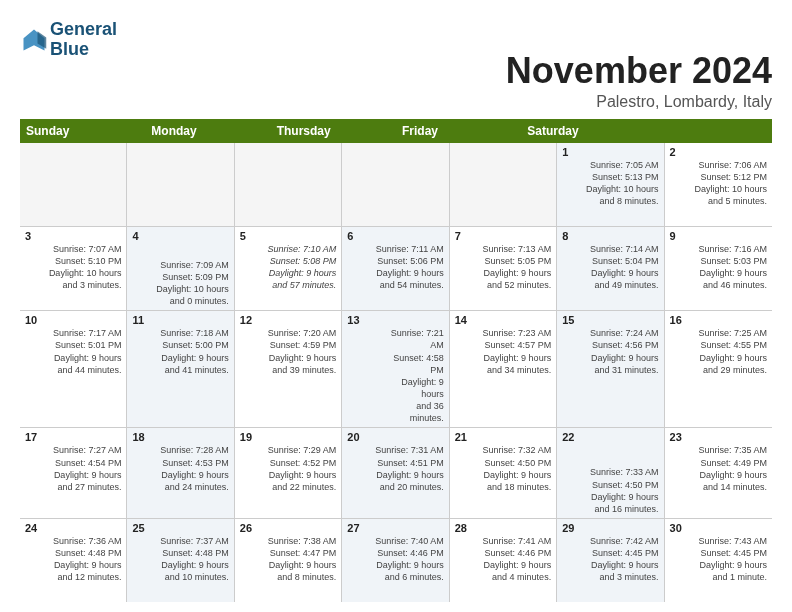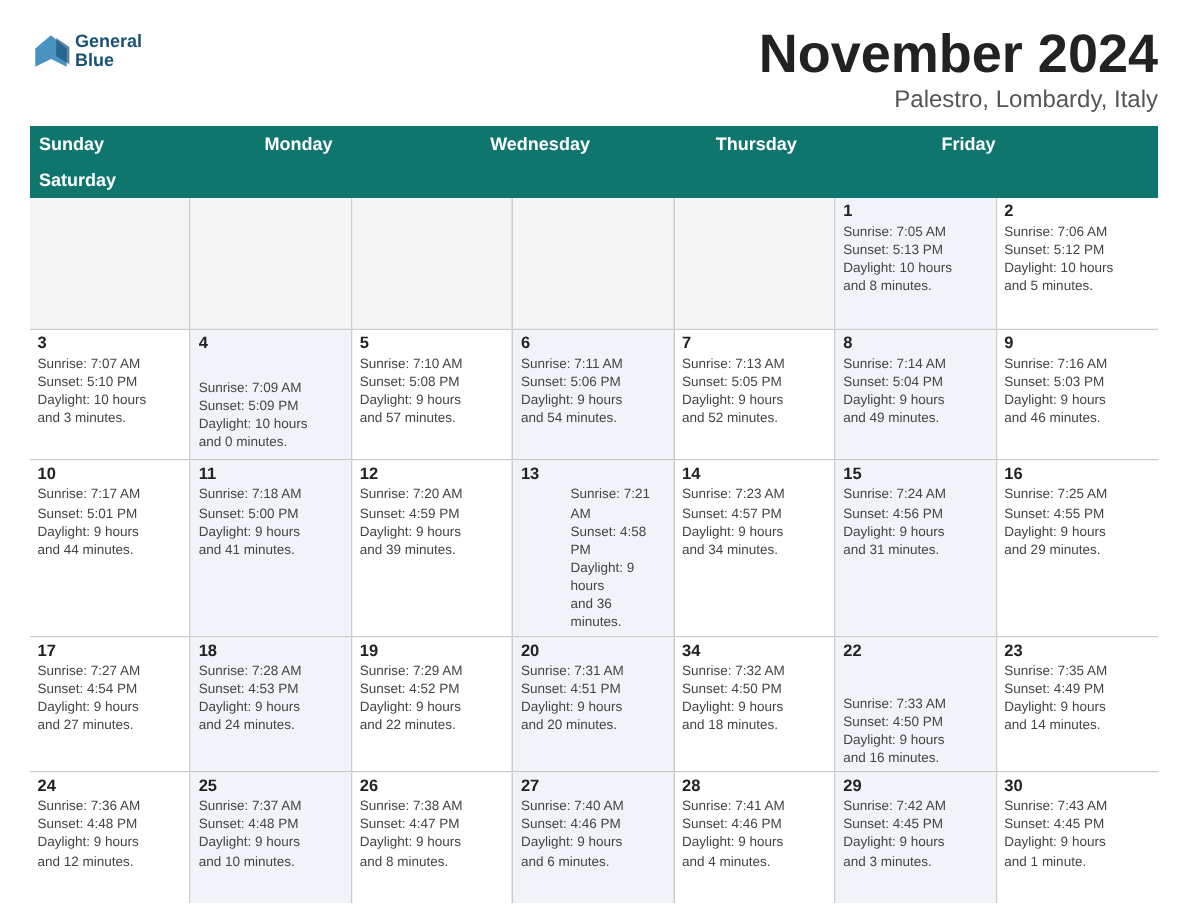--- a/index.html
+++ b/index.html
@@ -22,55 +22,56 @@
       justify-content: space-between;
       align-items: flex-start;
       margin-bottom: 8px;
     }
     .logo {
       display: flex;
       align-items: center;
       margin-top: 4px;
     }
     .logo-text {
-      font-size: 12px;
+      font-size: 18px;
       font-weight: bold;
       line-height: 1.1;
     }
     .logo-text span {
       color: #1a5276;
     }
     .logo-icon {
       width: 28px;
       height: 28px;
       margin-right: 2px;
     }
     .title-block {
       text-align: right;
+      margin-top: 35px;
     }
     .month-title {
       font-size: 36px;
       font-weight: bold;
       color: #222;
       line-height: 1.1;
     }
     .location {
       font-size: 16px;
       color: #555;
       margin-top: 2px;
     }
     .calendar {
       flex: 1;
       display: flex;
       flex-direction: column;
     }
     .cal-header {
       display: grid;
-      grid-template-columns: repeat(5, 1fr);
-      background: #0f766e;
+      grid-template-columns: repeat(6, 1fr);
+      background: #4d7c0f;
     }
     .cal-header-cell {
       color: #fff;
       font-size: 12px;
       font-weight: bold;
       padding: 5px 6px;
       text-align: left;
     }
     .cal-body {
       display: flex;
@@ -106,20 +107,21 @@
     .day-num {
       font-size: 11px;
       font-weight: bold;
       color: #222;
       margin-bottom: 1px;
     }
     .day-info {
       color: #444;
       font-size: 9px;
       line-height: 1.35;
+      text-align: right;
     }
   </style>
 </head>
 <body>
 
 <div class="page">
   <div class="header">
     <div class="logo">
       <svg class="logo-icon" viewBox="0 0 32 32">
         <rect x="0" y="0" width="32" height="32" fill="white"></rect>
@@ -134,21 +136,20 @@
     <div class="title-block">
       <div class="month-title">November 2024</div>
       <div class="location">Palestro, Lombardy, Italy</div>
     </div>
   </div>
 
   <div class="calendar">
     <div class="cal-header" id="cal-header">
         <div class="cal-header-cell">Sunday</div>
         <div class="cal-header-cell">Monday</div>
-        <div class="cal-header-cell">Wednesday</div>
         <div class="cal-header-cell">Thursday</div>
         <div class="cal-header-cell">Friday</div>
         <div class="cal-header-cell">Saturday</div>
       </div>
     <div class="cal-body" id="cal-body">
         <div class="cal-row">
           <div class="cal-cell empty"></div>
           <div class="cal-cell empty"></div>
           <div class="cal-cell empty"></div>
           <div class="cal-cell empty"></div>
@@ -178,21 +179,21 @@
           </div>
           <div class="cal-cell shaded">
             <div class="day-num">4</div>
             <div class="day-info" style="white-space: pre-line; margin-top: 17px;">Sunrise: 7:09 AM
 Sunset: 5:09 PM
 Daylight: 10 hours
 and 0 minutes.</div>
           </div>
           <div class="cal-cell">
             <div class="day-num">5</div>
-            <div class="day-info" style="white-space: pre-line;">Sunrise: 7:10 AM
+            <div class="day-info" style="white-space: pre-line; font-style: italic;">Sunrise: 7:10 AM
 Sunset: 5:08 PM
 Daylight: 9 hours
 and 57 minutes.</div>
           </div>
           <div class="cal-cell shaded">
             <div class="day-num">6</div>
             <div class="day-info" style="white-space: pre-line;">Sunrise: 7:11 AM
 Sunset: 5:06 PM
 Daylight: 9 hours
 and 54 minutes.</div>
@@ -293,21 +294,21 @@
 and 22 minutes.</div>
           </div>
           <div class="cal-cell shaded">
             <div class="day-num">20</div>
             <div class="day-info" style="white-space: pre-line;">Sunrise: 7:31 AM
 Sunset: 4:51 PM
 Daylight: 9 hours
 and 20 minutes.</div>
           </div>
           <div class="cal-cell">
-            <div class="day-num">34</div>
+            <div class="day-num">21</div>
             <div class="day-info" style="white-space: pre-line;">Sunrise: 7:32 AM
 Sunset: 4:50 PM
 Daylight: 9 hours
 and 18 minutes.</div>
           </div>
           <div class="cal-cell shaded">
             <div class="day-num">22</div>
             <div class="day-info" style="white-space: pre-line; margin-top: 23px;">Sunrise: 7:33 AM
 Sunset: 4:50 PM
 Daylight: 9 hours

